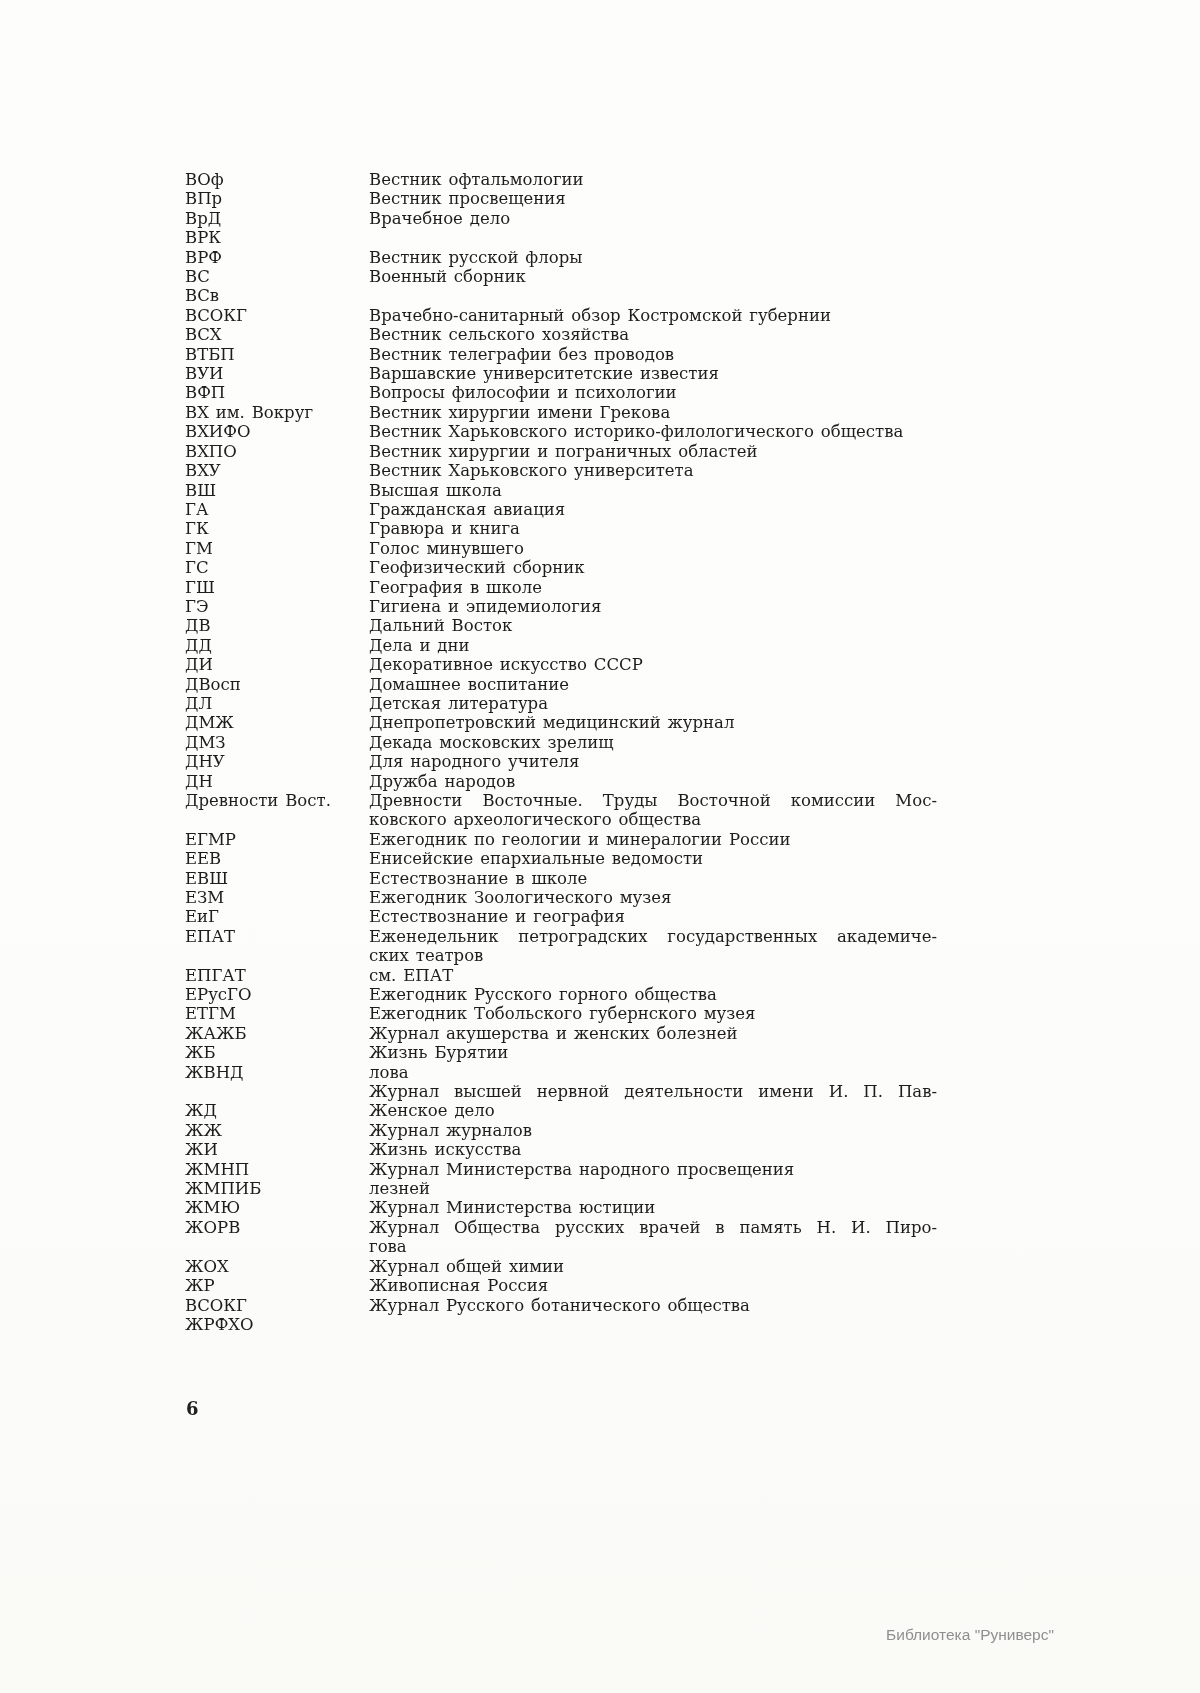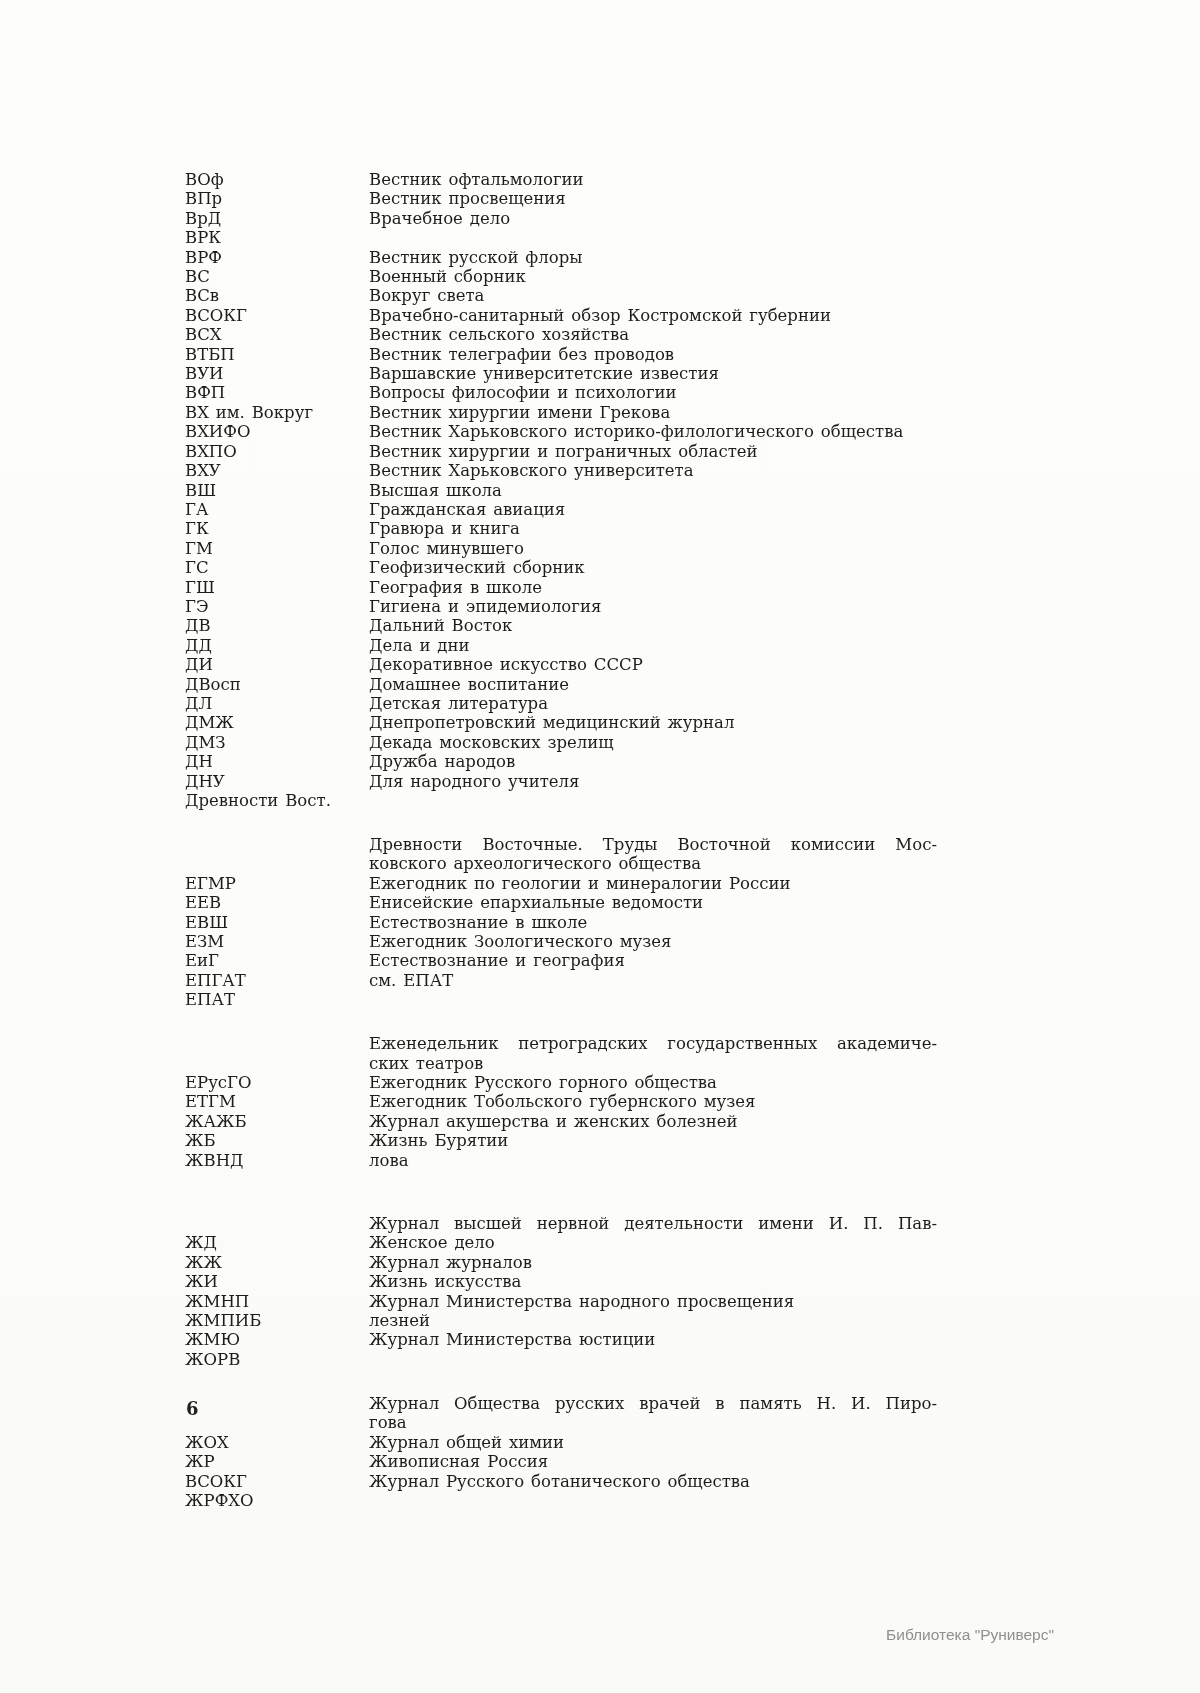--- a/index.html
+++ b/index.html
@@ -20,21 +20,21 @@
     left: 185px; top: 170px;
     width: 752px;
     font-size: 16.5px;
     line-height: 19.4px;
     word-spacing: 0.1em;
   }
   .entry { display: grid; grid-template-columns: 184px 1fr; }
   .abbr  { white-space: nowrap; }
   .def-line { display: block; }
   
-  .def-line.fill { text-align: justify; height: 19.4px; overflow: hidden; margin-top: 44px; }
+  .def-line.fill { text-align: justify; height: 19.4px; overflow: hidden; }
   .def-line.fill::after { content: ""; display: inline-block; width: 100%; }
   .page-number {
     position: absolute;
     left: 186px; top: 1398px;
     font-size: 18px; font-weight: bold;
     color: #222120;
   }
   .watermark {
     position: absolute;
     top: 1626px; right: 146px;
@@ -83,23 +83,20 @@
 
   <div class="entry">
     <span class="abbr">ВС</span>
     <span class="def">
           <span class="def-line">Военный сборник</span>
         </span>
   </div>
 
   <div class="entry">
     <span class="abbr">ВСв</span>
-    <span class="def">
-          <span class="def-line">Вокруг  света</span>
-        </span>
   </div>
 
   <div class="entry">
     <span class="abbr">ВСОКГ</span>
     <span class="def">
           <span class="def-line">Врачебно-санитарный обзор Костромской губернии</span>
         </span>
   </div>
 
   <div class="entry">
@@ -250,30 +247,30 @@
   </div>
 
   <div class="entry">
     <span class="abbr">ДМЗ</span>
     <span class="def">
           <span class="def-line">Декада московских зрелищ</span>
         </span>
   </div>
 
   <div class="entry">
+    <span class="abbr">ДНУ</span>
+    <span class="def">
+          <span class="def-line">Для народного учителя</span>
+        </span>
+  </div>
+
+  <div class="entry">
     <span class="abbr">ДН</span>
     <span class="def">
           <span class="def-line">Дружба народов</span>
-        </span>
-  </div>
-
-  <div class="entry">
-    <span class="abbr">ДНУ</span>
-    <span class="def">
-          <span class="def-line">Для народного учителя</span>
         </span>
   </div>
 
   <div class="entry">
     <span class="abbr">Древности Вост.</span>
     <span class="def">
           <span class="def-line fill">Древности Восточные. Труды Восточной комиссии Мос-</span>
           <span class="def-line">ковского археологического общества</span>
         </span>
   </div>
@@ -307,35 +304,35 @@
   </div>
 
   <div class="entry">
     <span class="abbr">ЕиГ</span>
     <span class="def">
           <span class="def-line">Естествознание и география</span>
         </span>
   </div>
 
   <div class="entry">
-    <span class="abbr">ЕПГАТ</span>
-    <span class="def">
-          <span class="def-line">см. ЕПАТ</span>
-        </span>
-  </div>
-
-  <div class="entry">
     <span class="abbr">ЕПАТ</span>
     <span class="def">
           <span class="def-line fill">Еженедельник петроградских государственных академиче-</span>
           <span class="def-line">ских театров</span>
         </span>
   </div>
 
   <div class="entry">
+    <span class="abbr">ЕПГАТ</span>
+    <span class="def">
+          <span class="def-line">см. ЕПАТ</span>
+        </span>
+  </div>
+
+  <div class="entry">
     <span class="abbr">ЕРусГО</span>
     <span class="def">
           <span class="def-line">Ежегодник Русского горного общества</span>
         </span>
   </div>
 
   <div class="entry">
     <span class="abbr">ЕТГМ</span>
     <span class="def">
           <span class="def-line">Ежегодник Тобольского губернского музея</span>

